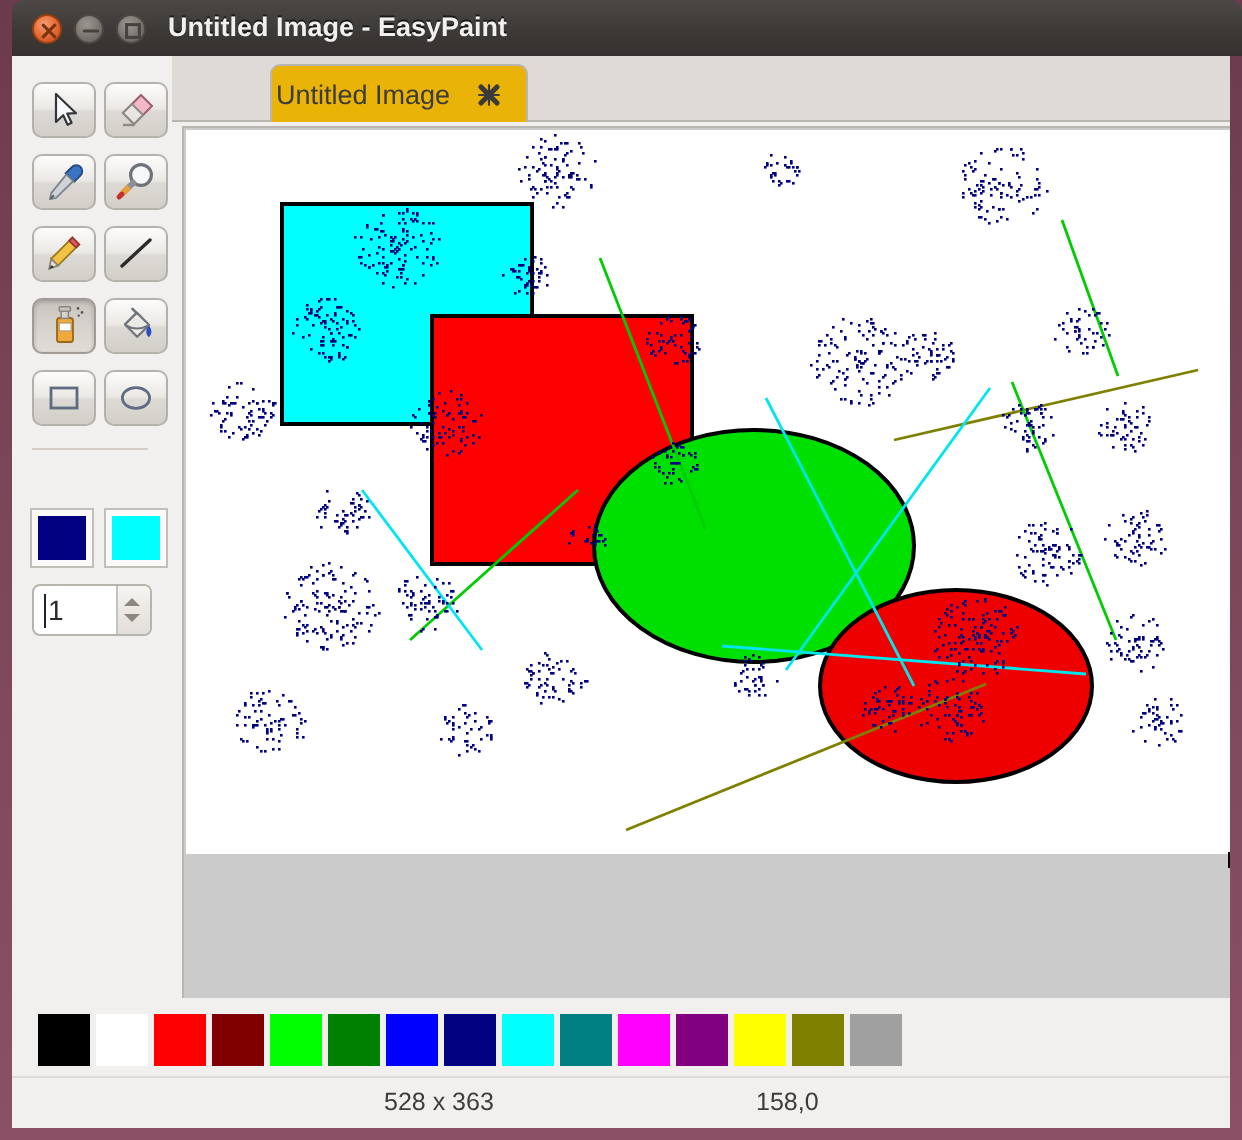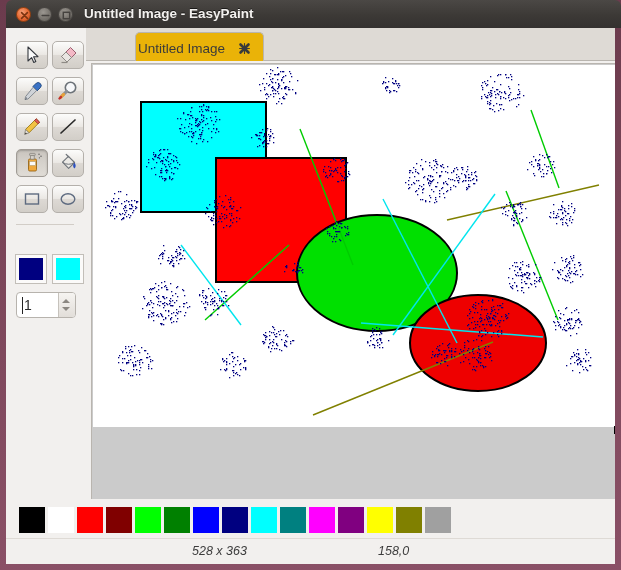--- a/index.html
+++ b/index.html
@@ -123,21 +123,21 @@
   #palette{
     position:absolute;left:0;top:472px;width:609px;height:38px;
     background:#f2f0ee;
   }
   .pswatch{
     position:absolute;top:7px;width:26px;height:26px;cursor:pointer;
   }
   
   #statusbar{
     position:absolute;left:0;top:510px;width:609px;height:26px;
-    background:#f2f0ee;border-top:1px solid #dedad5;font-style:italic;
+    background:#f2f0ee;border-top:1px solid #dedad5;
   }
   .status-text{
     position:absolute;top:5px;font-size:12.5px;color:#3c3c3c;white-space:nowrap;
   }
   #status-size{left:186px;}
   #status-coords{left:372px;}
 </style>
 </head>
 <body>
 

